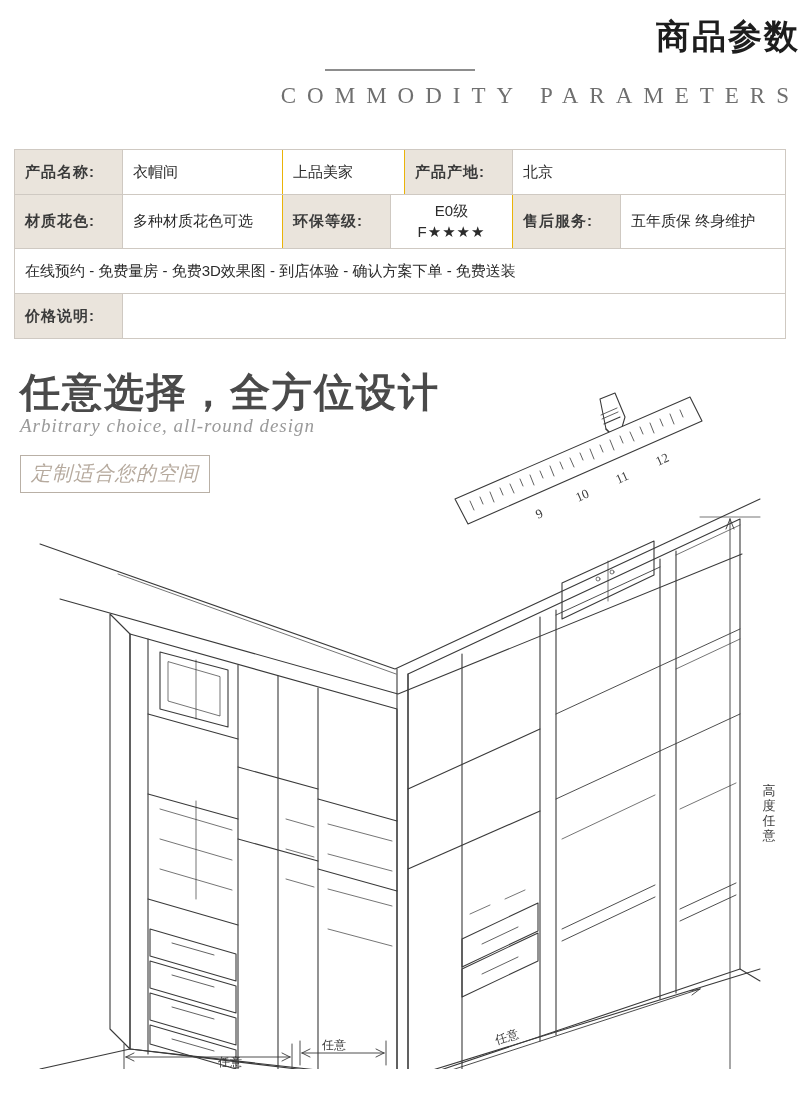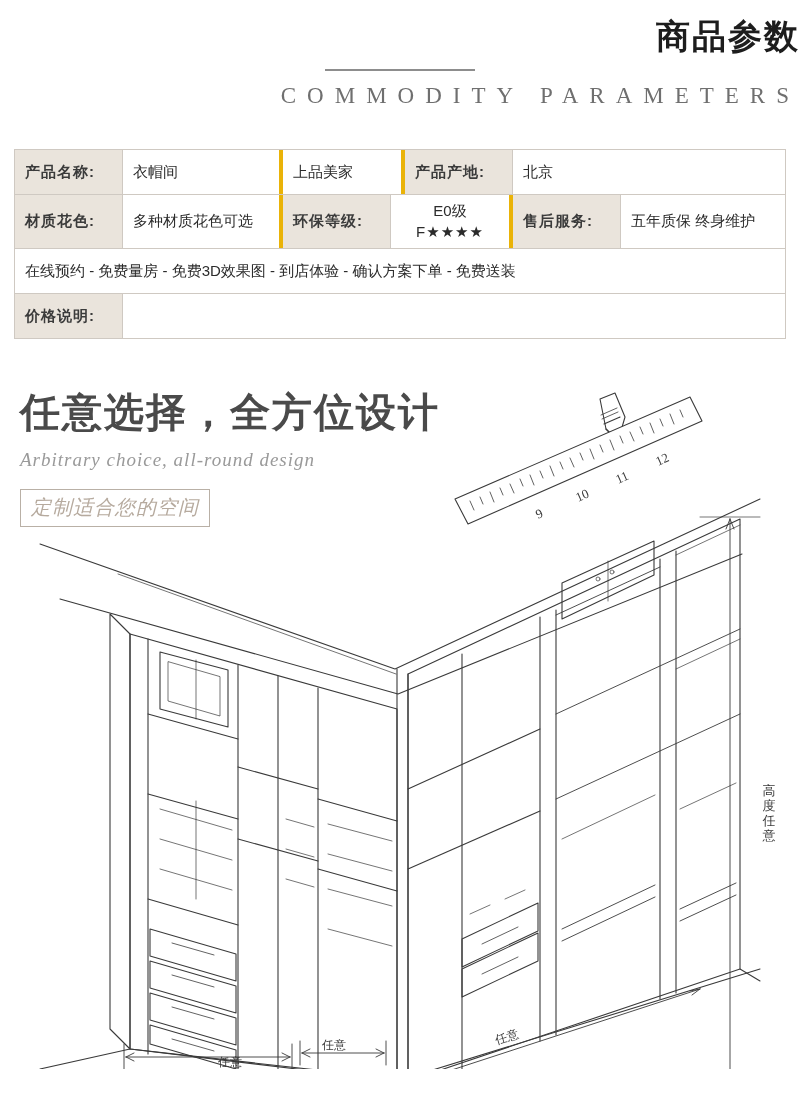--- a/index.html
+++ b/index.html
@@ -67,21 +67,21 @@
     color: #3b3b3b;
     font-weight: bold;
     letter-spacing: 1px;
     border-right: 1px solid #cfc9c2;
     justify-content: flex-start;
     flex: 0 0 auto;
   }
   .value {
     background: #ffffff;
     color: #2b2b2b;
-    border-right: 4px solid #eab308;
+    border-right: 1px solid #eab308;
     flex: 1 1 auto;
   }
   .value.last { border-right: none; }
 
   .w-label-1 { width: 108px; }
   .w-label-2 { width: 108px; }
   .w-label-3 { width: 108px; }
   .w-val-1 { width: 160px; flex: 0 0 160px;}
   .w-val-2 { width: 122px; flex: 0 0 122px;}
 
@@ -108,38 +108,38 @@
 
   
   .illus {
     position: relative;
     margin-top: 30px;
     height: 700px;
   }
   .headline {
     position: absolute;
     left: 20px;
-    top: 22px;
+    top: 2px;
     z-index: 5;
   }
   .headline .h-cn {
     font-family: "Liberation Serif", serif;
     font-size: 40px;
     font-weight: bold;
     color: #4a4a4a;
     letter-spacing: 2px;
     line-height: 1.1;
   }
   .headline .h-en {
     font-family: "Liberation Serif", serif;
     font-style: italic;
     font-size: 19px;
     color: #9a9a9a;
     letter-spacing: 1px;
-    margin-top: 14px;
+    margin-top: 0;
   }
   .headline .h-tag {
     display: inline-block;
     margin-top: 18px;
     padding: 4px 10px 5px 10px;
     border: 1px solid #b9b0a6;
     color: #b6aa9e;
     font-family: "Liberation Serif", serif;
     font-style: italic;
     font-size: 20px;

